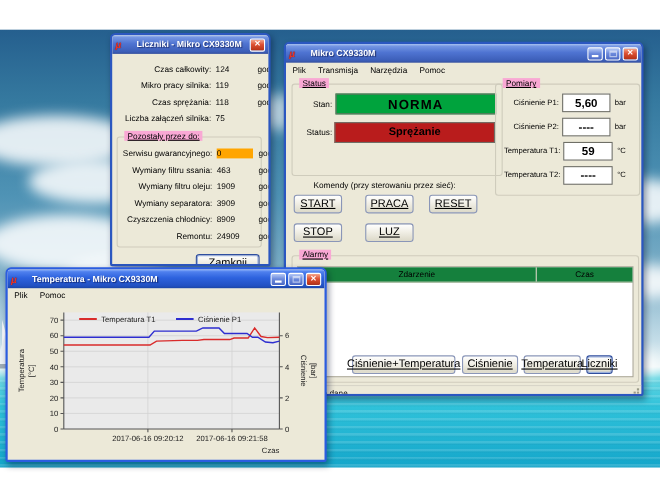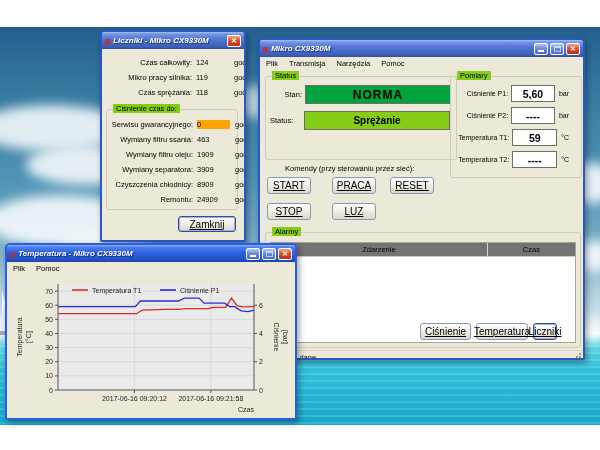--- a/index.html
+++ b/index.html
@@ -16,62 +16,62 @@
   .sail-a{position:absolute;left:2px;top:264px;width:0;height:0;border-bottom:40px solid rgba(255,255,255,.95);border-right:11px solid transparent;}
   .sail-b{position:absolute;left:-4px;top:276px;width:0;height:0;border-bottom:28px solid rgba(235,242,246,.9);border-left:9px solid transparent;}
   .hull{position:absolute;left:-6px;top:304px;width:26px;height:4px;background:rgba(90,110,125,.55);border-radius:0 0 6px 6px;}
 
   
   .window{position:absolute;background:#ece9d8;border:2px solid #2b57c0;border-radius:5px 5px 2px 2px;
     box-shadow:2px 3px 6px rgba(0,10,40,.4);box-sizing:border-box;overflow:hidden;}
   .titlebar{height:17px;display:flex;align-items:center;padding:0 3px;color:#fff;font-weight:bold;font-size:8px;
     background:linear-gradient(180deg,#a9c2f0 0%,#7495e2 12%,#4f74d2 45%,#3c5eb8 88%,#35509e 100%);}
   .window.active .titlebar{background:linear-gradient(180deg,#8fb4fa 0%,#4f80ee 12%,#2d62de 45%,#2150c2 88%,#1b44a4 100%);}
-  .titlebar .title{flex:1;margin-left:3px;text-shadow:1px 1px 1px rgba(0,0,40,.55);white-space:nowrap;overflow:hidden;font-style:italic;}
+  .titlebar .title{flex:1;margin-left:14px;text-shadow:1px 1px 1px rgba(0,0,40,.55);white-space:nowrap;overflow:hidden;}
   .appicon{font-size:9px;font-weight:bold;font-style:italic;color:#e8352a;text-shadow:0 0 1px #5a0a0a;line-height:10px;}
   .tbtn{width:14px;height:12px;margin-left:2px;border:1px solid #fff;border-radius:2px;box-sizing:border-box;
     display:flex;align-items:center;justify-content:center;color:#fff;font-size:7px;line-height:7px;font-weight:bold;}
   .tbtn.bblue{background:linear-gradient(#b6c9f6,#6d8bdd 45%,#4c6ac6);}
   .tbtn.bred{background:linear-gradient(#f4a88e,#dd5133 45%,#b33015);}
   .tbtn .g-min{width:6px;height:2px;background:#fff;margin-top:4px;}
   .tbtn .g-max{width:7px;height:6px;border:1px solid #fff;border-top-width:2px;box-sizing:border-box;}
   .tbtn.dim .g-max{opacity:.55;}
   .menubar{height:13px;display:flex;align-items:center;gap:11px;padding:0 6px;font-size:7.5px;color:#000;}
   .menuitem{cursor:default;}
   .groupbox{position:absolute;border:1px solid #cfccbc;border-radius:3px;box-sizing:border-box;}
-  .glabel{position:absolute;top:-6px;left:6px;background:#84cc16;padding:0 3px;font-size:7.5px;white-space:nowrap;}
+  .glabel{position:absolute;top:-6px;left:6px;background:#f9a8d4;padding:0 3px;font-size:7.5px;white-space:nowrap;text-decoration:underline;}
   .xpbtn{display:flex;align-items:center;justify-content:center;font-size:10px;color:#000;box-sizing:border-box;
     background:linear-gradient(#ffffff,#f1efe6 45%,#dcd9c8);border:1px solid #8a96b8;border-radius:3px;white-space:nowrap;text-decoration:underline;}
   .xpbtn.default{border:1px solid #2f4e9e;box-shadow:inset 0 0 0 1px #9ab0dd;}
 
   
   .win-counters{left:100px;top:30px;width:146px;height:212px;z-index:1;}
   .cbody{padding:6px 6px 0 4px;}
   .crow{display:grid;grid-template-columns:90px 33px 1fr;align-items:center;height:15px;font-size:7.5px;}
   .clabel{text-align:right;padding-right:4px;white-space:nowrap;}
   .cval{}
   .cval.hl{background:#ffa500;padding-right:2px;}
   .cunit{padding-left:5px;}
   .cgroup{position:relative;border:1px solid #cfccbc;border-radius:3px;margin-top:9px;padding:7px 2px 2px 0;}
   .zamknij{width:58px;height:16px;margin:6px 2px 0 auto;}
 
   
   .win-main{left:258px;top:38px;width:327px;height:322px;z-index:2;}
   .win-main .abs{position:absolute;}
   .stan-row{display:flex;align-items:center;font-size:7.5px;}
-  .bigbox{background:#84cc16;border:1px solid #6f6f66;box-sizing:border-box;display:flex;align-items:center;justify-content:center;font-weight:bold;}
+  .bigbox{background:#b91c1c;border:1px solid #6f6f66;box-sizing:border-box;display:flex;align-items:center;justify-content:center;font-weight:bold;}
   .norma{background:#00a33d;color:#000;font-size:12px;letter-spacing:1px;}
   .sprez{font-size:10px;}
   .prow{display:flex;align-items:center;font-size:7px;margin-bottom:5px;}
   .plabel{width:58px;text-align:right;padding-right:3px;white-space:nowrap;}
   .pbox{width:46px;height:17px;background:#fff;border:1px solid #6f6f66;box-sizing:border-box;
     display:flex;align-items:center;justify-content:center;font-weight:bold;font-size:10.5px;}
   .punit{padding-left:4px;}
   .alarm-table{position:absolute;left:4px;right:4px;top:9px;bottom:4px;background:#fff;border:1px solid #a9a593;}
-  .alarm-head{display:flex;height:13px;background:#737373;border-bottom:1px solid #cfccbc;font-size:7.5px;align-items:center;}
+  .alarm-head{display:flex;height:13px;background:#15803d;border-bottom:1px solid #cfccbc;font-size:7.5px;align-items:center;}
   .alarm-col1{width:71%;text-align:center;border-right:1px solid #d8d5c5;height:100%;line-height:13px;}
   .alarm-col2{flex:1;text-align:center;height:100%;line-height:13px;}
   .statusbar{position:absolute;left:0;right:0;top:310px;height:12px;background:#ece9d8;border-top:1px solid #d8d5c8;
     font-size:7.5px;display:flex;align-items:center;padding-left:4px;}
   .grip{position:absolute;right:2px;bottom:2px;width:9px;height:9px;}
   .grip::before{content:"";position:absolute;right:0;bottom:0;width:2px;height:2px;background:#9a9a88;
     box-shadow:-3px 0 0 #9a9a88,0 -3px 0 #9a9a88,-6px 0 0 #9a9a88,-3px -3px 0 #9a9a88,0 -6px 0 #9a9a88;}
 
   
   .win-chart{left:5px;top:243px;width:292px;height:177px;z-index:3;border-color:#2b5de0;}
@@ -113,22 +113,27 @@
       <div class="crow">
         <span class="clabel">Mikro pracy silnika:</span>
         <span class="cval">119</span>
         <span class="cunit">godz.</span>
       </div>
       <div class="crow">
         <span class="clabel">Czas sprężania:</span>
         <span class="cval">118</span>
         <span class="cunit">godz.</span>
       </div>
+      <div class="crow">
+        <span class="clabel">Liczba załączeń silnika:</span>
+        <span class="cval">75</span>
+        <span class="cunit"></span>
+      </div>
       <div class="cgroup">
-        <span class="glabel">Ciśnienie czas do:</span>
+        <span class="glabel">Pozostały przez do:</span>
         <div class="crow">
           <span class="clabel">Serwisu gwarancyjnego:</span>
           <span class="cval hl">0</span>
           <span class="cunit">godz.</span>
         </div>
         <div class="crow">
           <span class="clabel">Wymiany filtru ssania:</span>
           <span class="cval">463</span>
           <span class="cunit">godz.</span>
         </div>
@@ -176,21 +181,21 @@
       <span class="menuitem">Pomoc</span>
     </div>
 
     <div class="groupbox abs" style="left:5px;top:36px;width:192px;height:84px;">
       <span class="glabel">Status</span>
       <div class="stan-row abs" style="left:4px;top:8px;width:184px;">
         <span style="width:32px;text-align:right;padding-right:3px;">Stan:</span>
         <span class="bigbox norma" style="width:146px;height:19px;">NORMA</span>
       </div>
       <div class="stan-row abs" style="left:4px;top:34px;width:184px;">
-        <span style="width:32px;text-align:left;padding-right:2px;">Status:</span>
+        <span style="width:32px;text-align:right;padding-right:2px;">Status:</span>
         <span class="bigbox sprez" style="width:146px;height:19px;">Sprężanie</span>
       </div>
     </div>
 
     <div class="groupbox abs" style="left:190px;top:36px;width:132px;height:102px;">
       <span class="glabel">Pomiary</span>
       <div style="position:absolute;left:2px;top:8px;right:12px;">
         <div class="prow">
           <span class="plabel">Ciśnienie P1:</span>
           <span class="pbox">5,60</span>
@@ -224,20 +229,21 @@
     <div class="groupbox abs" style="left:5px;top:192px;width:316px;height:116px;">
       <span class="glabel">Alarmy</span>
       <div class="alarm-table">
         <div class="alarm-head">
           <span class="alarm-col1">Zdarzenie</span>
           <span class="alarm-col2">Czas</span>
         </div>
       </div>
     </div>
 
+    <div class="xpbtn abs" style="left:60px;top:283px;width:94px;height:17px;">Ciśnienie+Temperatura</div>
     <div class="xpbtn abs" style="left:160px;top:283px;width:51px;height:17px;">Ciśnienie</div>
     <div class="xpbtn abs" style="left:216px;top:283px;width:52px;height:17px;">Temperatura</div>
     <div class="xpbtn default abs" style="left:273px;top:283px;width:24px;height:17px;">Liczniki</div>
 
     <div class="statusbar">
       <span>Odebrano dane.</span>
       <span class="grip"></span>
     </div>
   </div>
 

